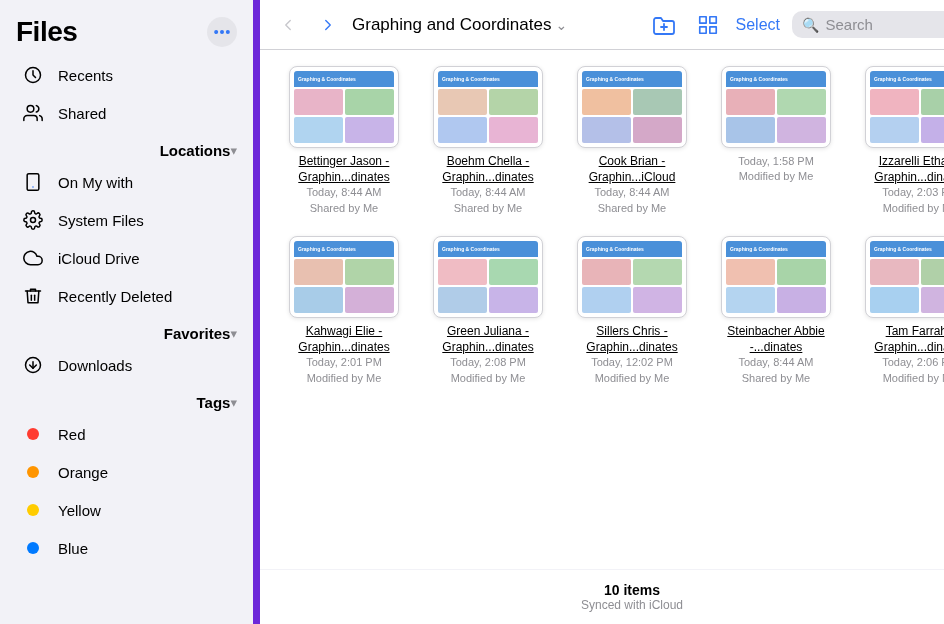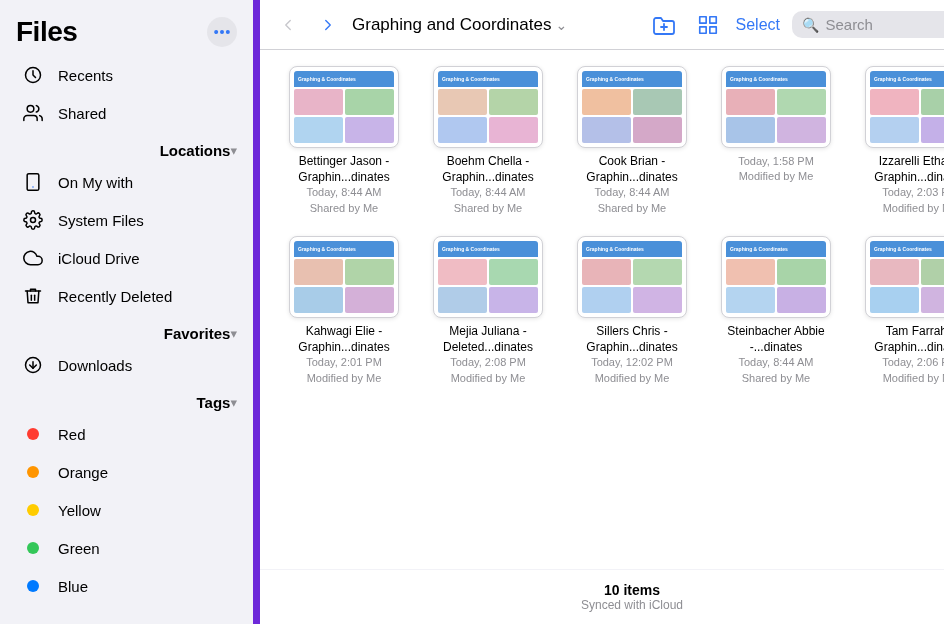--- a/index.html
+++ b/index.html
@@ -271,20 +271,21 @@
     .file-thumb-cell {
       border-radius: 2px;
     }
 
     .file-name {
       font-size: 12px;
       color: #000;
       text-align: center;
       line-height: 1.3;
       max-width: 120px;
+      text-decoration: underline;
     }
 
     .file-meta {
       font-size: 11px;
       color: #8e8e93;
       text-align: center;
       line-height: 1.4;
     }
 
     .footer {
@@ -433,26 +434,20 @@
     <span class="sidebar-item-label">Orange</span>
   </div>
       <div class="sidebar-item">
     <div class="sidebar-item-icon">
       <span class="tag-dot" style="background:#ffcc00;"></span>
     </div>
     <span class="sidebar-item-label">Yellow</span>
   </div>
       <div class="sidebar-item">
     <div class="sidebar-item-icon">
-      <span class="tag-dot" style="background:#34c759;"></span>
-    </div>
-    <span class="sidebar-item-label">Green</span>
-  </div>
-      <div class="sidebar-item">
-    <div class="sidebar-item-icon">
       <span class="tag-dot" style="background:#007aff;"></span>
     </div>
     <span class="sidebar-item-label">Blue</span>
   </div>
     </div>
 </div>
 
 <div class="main">
 
   <div class="toolbar">
@@ -550,21 +545,21 @@
       </div>
       <div class="file-thumb-grid">
         <div class="file-thumb-cell" style="background:#f0c0a0"></div>
         <div class="file-thumb-cell" style="background:#a8c8b4"></div>
         <div class="file-thumb-cell" style="background:#b4c0e8"></div>
         <div class="file-thumb-cell" style="background:#d4a8c8"></div>
       </div>
     </div>
 
     </div>
-    <div class="file-name">Cook Brian - Graphin...dinates</div>
+    <div class="file-name">Cook Brian - Graphin...iCloud</div>
     <div class="file-meta">Today, 8:44 AM</div>
     <div class="file-meta">Shared by Me</div>
   </div>
         <div class="file-item">
     <div class="file-thumbnail">
 
     <div class="file-thumb-inner">
       <div class="file-thumb-header">
         <span class="file-thumb-header-text">Graphing &amp; Coordinates</span>
       </div>
@@ -631,21 +626,21 @@
       </div>
       <div class="file-thumb-grid">
         <div class="file-thumb-cell" style="background:#f0bcc4"></div>
         <div class="file-thumb-cell" style="background:#a8d8b0"></div>
         <div class="file-thumb-cell" style="background:#b0cce8"></div>
         <div class="file-thumb-cell" style="background:#c8b4e8"></div>
       </div>
     </div>
 
     </div>
-    <div class="file-name">Mejia Juliana - Deleted...dinates</div>
+    <div class="file-name">Green Juliana - Graphin...dinates</div>
     <div class="file-meta">Today, 2:08 PM</div>
     <div class="file-meta">Modified by Me</div>
   </div>
         <div class="file-item">
     <div class="file-thumbnail">
 
     <div class="file-thumb-inner">
       <div class="file-thumb-header">
         <span class="file-thumb-header-text">Graphing &amp; Coordinates</span>
       </div>

